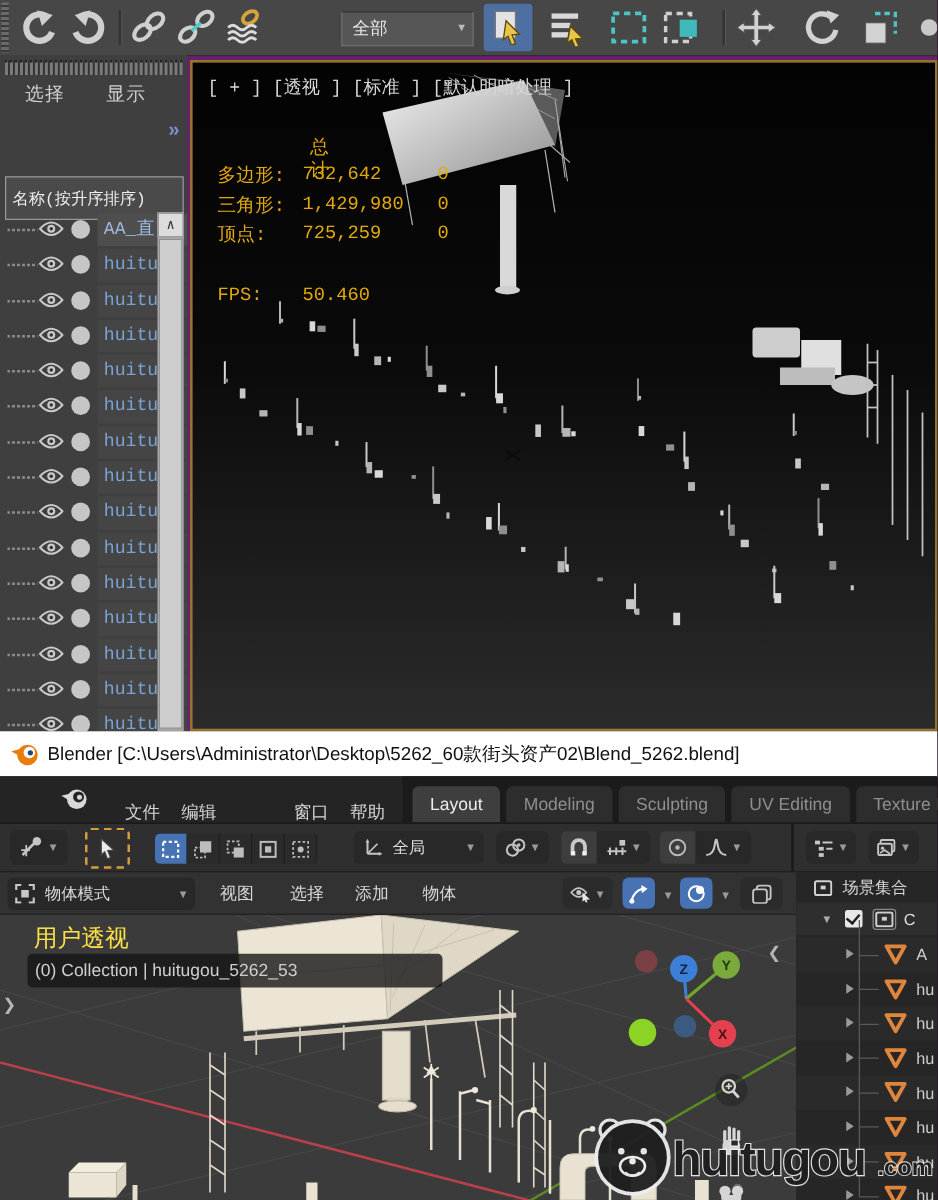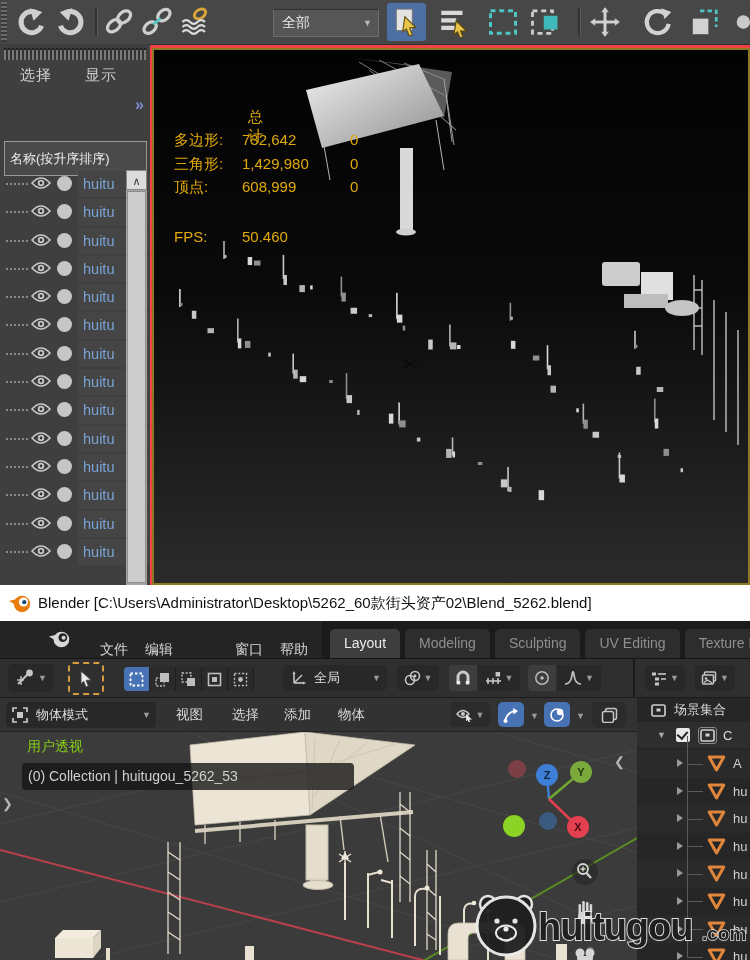--- a/index.html
+++ b/index.html
@@ -1,19 +1,19 @@
 <!DOCTYPE html>
 <html><head>
 <meta charset="utf-8">
 <style>
   html,body{margin:0;padding:0;background:#111;}
   .stage{position:relative;width:750px;height:960px;overflow:hidden;
     font-family:"Liberation Sans",sans-serif;-webkit-font-smoothing:antialiased;}
   
-  .max-app{position:absolute;left:0;top:0;width:750px;height:585px;background:#ef4444;}
+  .max-app{position:absolute;left:0;top:0;width:750px;height:585px;background:#701a75;font-family:Liberation Mono, monospace;}
   .max-toolbar{position:absolute;left:0;top:0;width:750px;height:44px;background:#474747;border-bottom:1px solid #2e2e2e;}
   .tb-handle{position:absolute;left:1px;top:2px;width:6px;height:40px;
     background:repeating-linear-gradient(180deg,#6a6a6a 0 2px,#3a3a3a 2px 4px);}
   .tb-sep{position:absolute;top:8px;width:2px;height:28px;background:#333;border-right:1px solid #5a5a5a;}
   .tb-ic{position:absolute;top:6px;width:34px;height:32px;display:flex;align-items:center;justify-content:center;}
   .tb-btn-active{background:#4d6fa1;border-radius:3px;}
   .max-dd{position:absolute;left:273px;top:9px;width:104px;height:26px;background:#565656;border:1px solid #6e6e6e;
     border-top-color:#2f2f2f;display:flex;align-items:center;color:#e8e8e8;font-size:14px;}
   .max-dd .val{padding-left:8px;flex:1;}
   .max-dd .arr{color:#bbb;font-size:9px;padding-right:6px;}
@@ -70,21 +70,21 @@
   .selmode{position:absolute;left:124px;top:8px;height:24px;display:flex;}
   .selmode .sm{width:25px;height:24px;background:#2b2b2b;display:flex;align-items:center;justify-content:center;border-right:1px solid #1f1f1f;}
   .selmode .sm:first-child{border-radius:4px 0 0 4px;background:#4772b3;}
   .selmode .sm:last-child{border-radius:0 4px 4px 0;}
   .vseam{position:absolute;top:0;width:2px;height:100%;background:#1a1a1a;}
   .bl-vph{position:absolute;left:0;top:77px;width:637px;height:34px;background:#323232;border-bottom:1px solid #222;box-sizing:border-box;}
   .vph-menu{position:absolute;top:8px;color:#d8d8d8;font-size:13.5px;}
   .blue-btn{background:#4772b3;}
   
   .bl-vp{position:absolute;left:0;top:111px;width:637px;height:228px;background:#3b3b3b;overflow:hidden;}
-  .bl-vp .vtxt1{position:absolute;left:27px;top:6px;color:#84cc16;font-size:14px;}
+  .bl-vp .vtxt1{position:absolute;left:27px;top:6px;color:#fde047;font-size:19px;}
   .bl-vp .vpill{position:absolute;left:22px;top:31px;width:332px;height:27px;background:rgba(22,22,22,0.80);border-radius:4px;}
   .bl-vp .vtxt2{position:absolute;left:28px;top:36px;color:#cfcfcf;font-size:14px;white-space:nowrap;}
   .edge-arrow{position:absolute;color:#b5b5b5;font-size:13px;}
   
   .outliner{position:absolute;left:637px;top:77px;width:132px;height:262px;background:#262626;overflow:hidden;}
   .ol-head{position:absolute;left:0;top:0;width:113px;height:24px;display:flex;align-items:center;color:#d6d6d6;font-size:13px;}
   .ol-coll{position:absolute;left:0;top:24px;width:113px;height:26px;background:#2e2e2e;display:flex;align-items:center;color:#dcdcdc;font-size:13px;}
   .ol-items{position:absolute;left:0;top:52px;width:113px;}
   .ol-row{position:relative;height:27.6px;display:flex;align-items:center;color:#cfcfcf;font-size:13px;}
   .ol-row:nth-child(odd){background:#2a2a2a;}
@@ -201,20 +201,32 @@
 
     <div class="max-panel">
       <div class="panel-dots"></div>
       <span class="max-tab" style="left:20px;">选择</span>
       <span class="max-tab" style="left:85px;">显示</span>
       <span class="panel-chevron">»</span>
       <div class="name-header">名称(按升序排序)</div>
 
       <div class="max-list">
 
+          <div class="max-row first">
+            <span class="tree"></span>
+            <span class="eye">
+              <svg width="20" height="14" viewBox="0 0 20 14">
+                <path d="M1 7 Q10 -3 19 7 Q10 17 1 7 Z" fill="none" stroke="#c9c9c9" stroke-width="1.6"></path>
+                <circle cx="10" cy="7" r="3.2" fill="#c9c9c9"></circle>
+                <circle cx="10" cy="7" r="1.4" fill="#333"></circle>
+              </svg>
+            </span>
+            <span class="dot"></span>
+            <span class="ncell">AA_直</span>
+          </div>
 
           <div class="max-row">
             <span class="tree"></span>
             <span class="eye">
               <svg width="20" height="14" viewBox="0 0 20 14">
                 <path d="M1 7 Q10 -3 19 7 Q10 17 1 7 Z" fill="none" stroke="#c9c9c9" stroke-width="1.6"></path>
                 <circle cx="10" cy="7" r="3.2" fill="#c9c9c9"></circle>
                 <circle cx="10" cy="7" r="1.4" fill="#333"></circle>
               </svg>
             </span>
@@ -509,39 +521,40 @@
             <rect x="500.79724874357277" y="368.52118013432846" width="3.5" height="10" fill="#d8d8d8"></rect>
             <rect x="509.4923950243422" y="398.86416282848717" width="5.5" height="7" fill="#8f8f8f"></rect>
             <rect x="526.5442653886728" y="418.2253786660565" width="2.5" height="4" fill="#c8c8c8"></rect>
           </g>
 
         <g stroke="#0c0c0c" stroke-width="2">
             <line x1="250" y1="310" x2="262" y2="318"></line>
             <line x1="250" y1="318" x2="262" y2="310"></line>
           </g>
       </svg>
+      <span class="vp-label">[ + ]  [透视 ]  [标准 ]  [默认明暗处理 ]</span>
       <div class="max-stats">
         <span class="total">总计</span>
         <div class="stat-rows">
 
             <div class="stat-row">
               <span class="s-lab">多边形:</span>
               <span class="s-val">732,642</span>
               <span class="s-sel">0</span>
             </div>
 
             <div class="stat-row">
               <span class="s-lab">三角形:</span>
               <span class="s-val">1,429,980</span>
               <span class="s-sel">0</span>
             </div>
 
             <div class="stat-row">
               <span class="s-lab">顶点:</span>
-              <span class="s-val">608,999</span>
+              <span class="s-val">725,259</span>
               <span class="s-sel">0</span>
             </div>
           </div>
         <div class="fps-row">
           <span>FPS:</span>
           <span class="s-val">50.460</span>
         </div>
       </div>
     </div>
   </section>

